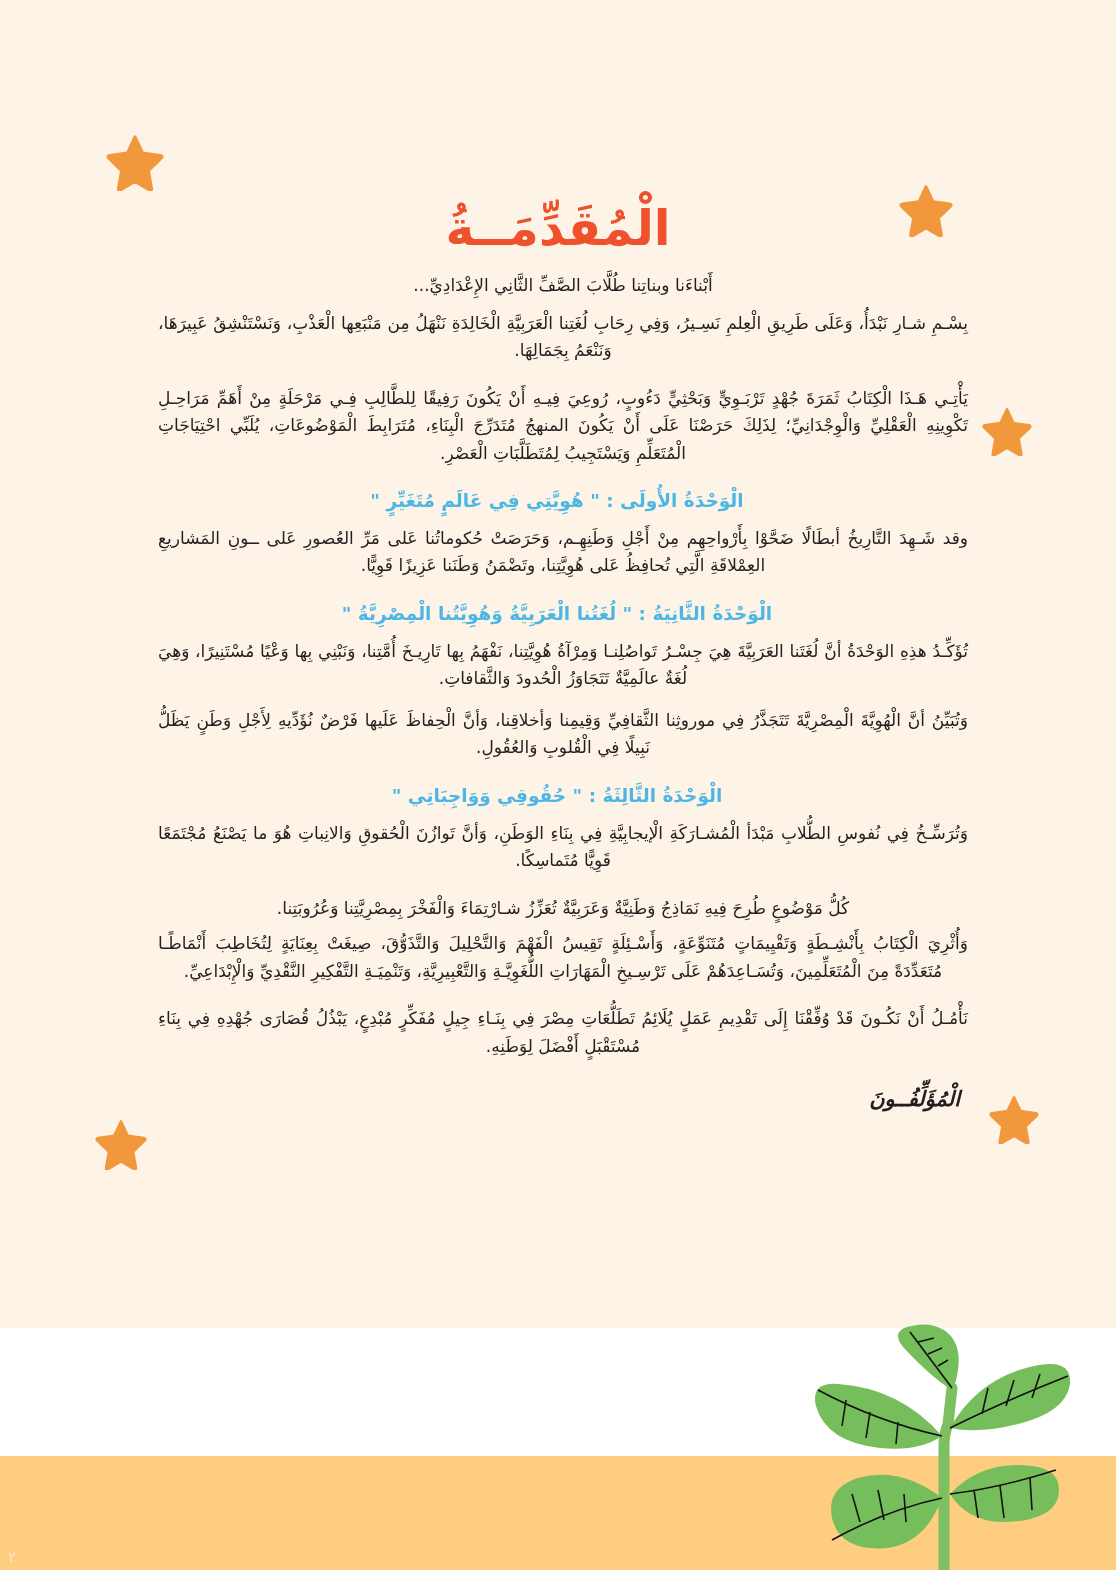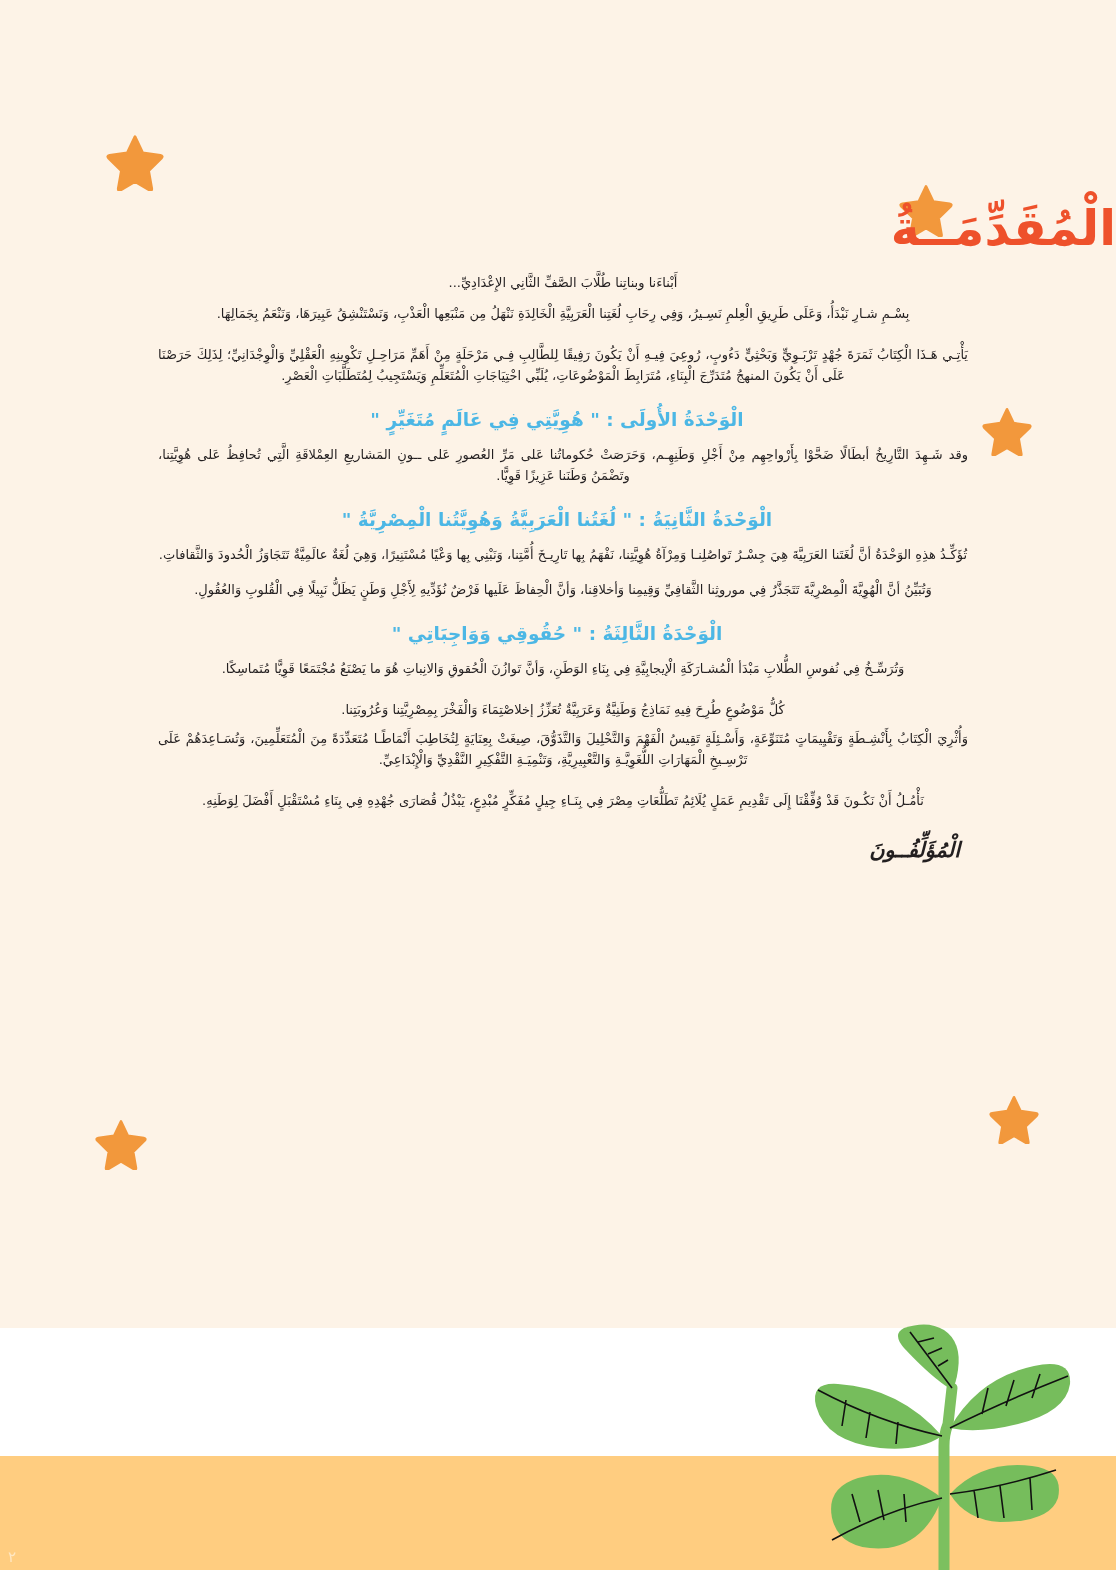--- a/index.html
+++ b/index.html
@@ -30,21 +30,21 @@
     pointer-events: none;
   }
   .star svg { display: block; }
 
   
   #title-wrap {
     position: absolute;
     top: 168px;
     left: 0;
     width: 1116px;
-    text-align: right;
+    text-align: center;
   }
   #page-title {
     display: inline-block;
     color: #ee512b;
     font-size: 49px;
     font-weight: bold;
     line-height: 1.15;
     letter-spacing: 0px;
     direction: rtl;
     font-family: "DejaVu Sans", "Liberation Sans", sans-serif;
@@ -57,21 +57,21 @@
     right: 148px;
     width: 822px;
     direction: rtl;
     text-align: justify;
     text-align-last: center;
   }
 
   .para {
     margin: 0 0 14px 12px;
     color: #231f20;
-    font-size: 13px;
+    font-size: 17px;
     line-height: 1.62;
     text-align: justify;
     text-align-last: center;
     text-indent: 0;
     font-family: "DejaVu Sans", "Liberation Sans", sans-serif;
   }
   .para.first-block { margin-bottom: 10px; }
   .para.tight { margin-bottom: 8px; }
   .para.gap { margin-bottom: 20px; }
 
@@ -184,21 +184,21 @@
     <h2 class="unit-heading">الْوَحْدَةُ الأُولَى : " هُوِيَّتِي فِي عَالَمٍ مُتَغَيِّرٍ "</h2>
     <p class="para gap">وقد شَـهِدَ التَّارِيخُ أبطَالًا ضَحَّوْا بِأَرْواحِهِم مِنْ أَجْلِ وَطَنِهِـم، وَحَرَصَتْ حُكوماتُنا عَلى مَرِّ العُصورِ عَلى ــونِ المَشاريعِ العِمْلاقَةِ الَّتِي تُحافِظُ عَلى هُوِيَّتِنا، وتَضْمَنُ وَطَنَنا عَزِيزًا قَوِيًّا.</p>
 
     <h2 class="unit-heading">الْوَحْدَةُ الثَّانِيَةُ : " لُغَتُنا الْعَرَبِيَّةُ وَهُوِيَّتُنا الْمِصْرِيَّةُ "</h2>
     <p class="para">تُؤَكِّـدُ هذِهِ الوَحْدَةُ أنَّ لُغَتَنا العَرَبِيَّةَ هِيَ جِسْـرُ تَواصُلِنـا وَمِرْآةُ هُوِيَّتِنا، نَفْهَمُ بِها تَارِيـخَ أُمَّتِنا، وَنَبْنِي بِها وَعْيًا مُسْتَنِيرًا، وَهِيَ لُغَةٌ عالَمِيَّةٌ تَتَجَاوَزُ الْحُدودَ وَالثَّقافاتِ.</p>
     <p class="para gap">وَتُبَيِّنُ أنَّ الْهُوِيَّةَ الْمِصْرِيَّةَ تَتَجَذَّرُ فِي موروثِنا الثَّقافِيِّ وَقِيمِنا وَأخلاقِنا، وَأنَّ الْحِفاظَ عَلَيها فَرْضٌ نُؤَدِّيهِ لِأَجْلِ وَطَنٍ يَظَلُّ نَبِيلًا فِي الْقُلوبِ وَالعُقُولِ.</p>
 
     <h2 class="unit-heading">الْوَحْدَةُ الثَّالِثَةُ : " حُقُوقِي وَوَاجِبَاتِي "</h2>
     <p class="para gap">وَتُرَسِّـخُ فِي نُفوسِ الطُّلابِ مَبْدَأ الْمُشـارَكَةِ الْإيجابِيَّةِ فِي بِنَاءِ الوَطَنِ، وَأنَّ تَوازُنَ الْحُقوقِ وَالانِباتِ هُوَ ما يَصْنَعُ مُجْتَمَعًا قَوِيًّا مُتَماسِكًا.</p>
 
-    <p class="para tight">كُلُّ مَوْضُوعٍ طُرِحَ فِيهِ نَمَاذِجُ وَطَنِيَّةٌ وَعَرَبِيَّةٌ تُعَزِّزُ إخلاصْتِمَاءَ وَالْفَخْرَ بِمِصْرِيَّتِنا وَعُرُوبَتِنا.</p>
+    <p class="para tight">كُلُّ مَوْضُوعٍ طُرِحَ فِيهِ نَمَاذِجُ وَطَنِيَّةٌ وَعَرَبِيَّةٌ تُعَزِّزُ شـارْتِمَاءَ وَالْفَخْرَ بِمِصْرِيَّتِنا وَعُرُوبَتِنا.</p>
     <p class="para gap">وَأُثْرِيَ الْكِتَابُ بِأَنْشِـطَةٍ وَتَقْيِيمَاتٍ مُتَنَوِّعَةٍ، وَأَسْـئِلَةٍ تَقِيسُ الْفَهْمَ وَالتَّحْلِيلَ وَالتَّذَوُّقَ، صِيغَتْ بِعِنَايَةٍ لِتُخَاطِبَ أَنْمَاطًـا مُتَعَدِّدَةً مِنَ الْمُتَعَلِّمِينَ، وَتُسَـاعِدَهُمْ عَلَى تَرْسِـيخِ الْمَهَارَاتِ اللُّغَوِيَّـةِ وَالتَّعْبِيرِيَّةِ، وَتَنْمِيَـةِ التَّفْكِيرِ النَّقْدِيِّ وَالْإِبْدَاعِيِّ.</p>
     <p class="para">نَأْمُـلُ أَنْ نَكُـونَ قَدْ وُفِّقْنَا إِلَى تَقْدِيمِ عَمَلٍ يُلَائِمُ تَطَلُّعَاتِ مِصْرَ فِي بِنَـاءِ جِيلٍ مُفَكِّرٍ مُبْدِعٍ، يَبْذُلُ قُصَارَى جُهْدِهِ فِي بِنَاءِ مُسْتَقْبَلٍ أَفْضَلَ لِوَطَنِهِ.</p>
 
     <p id="signature">الْمُؤَلِّفُــونَ</p>
   </div>
 
   <div id="white-band"></div>
   <div id="footer-band">
     <span id="page-number">٢</span>
   </div>

